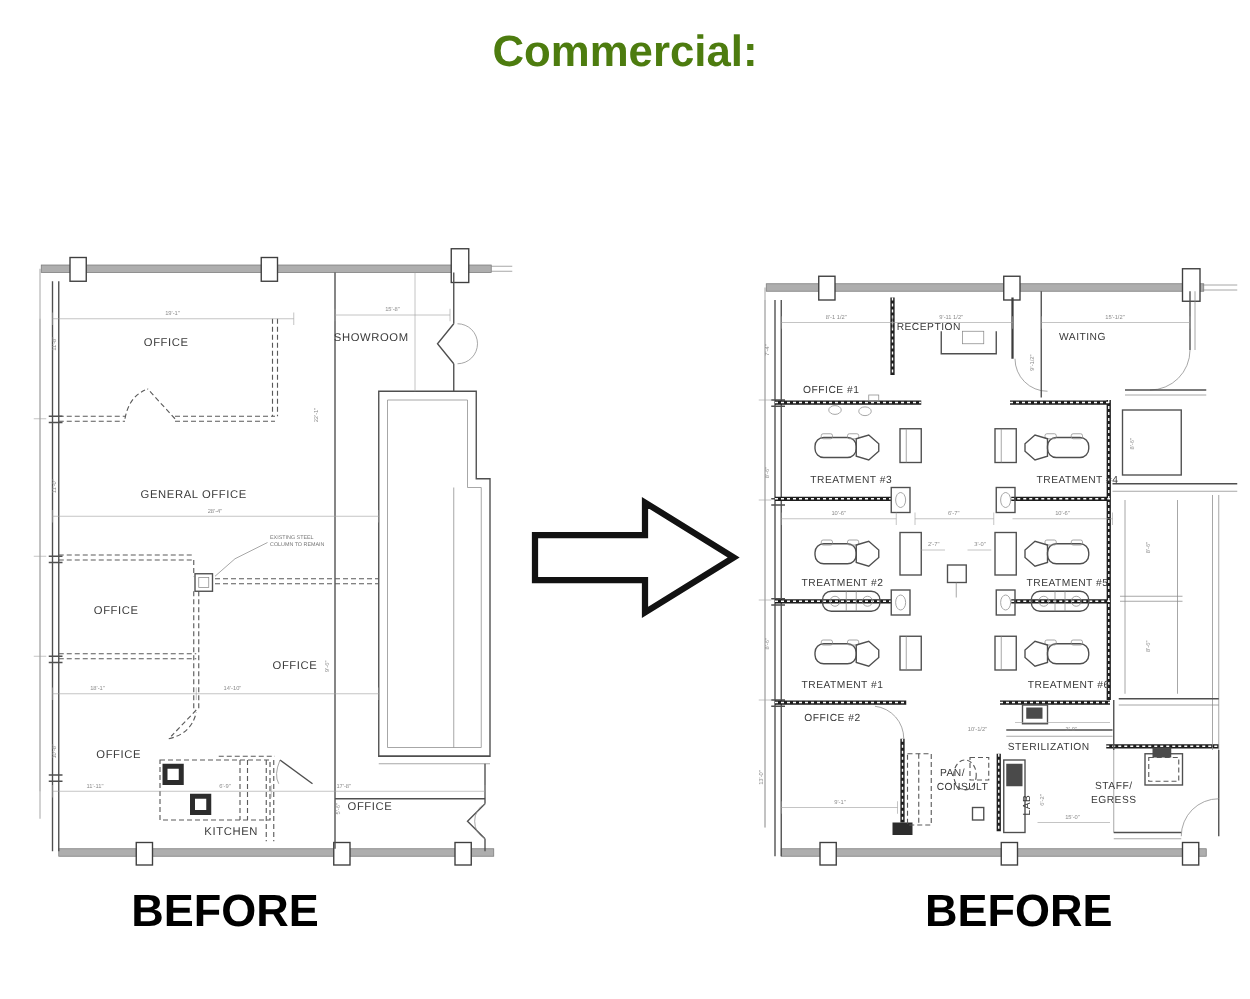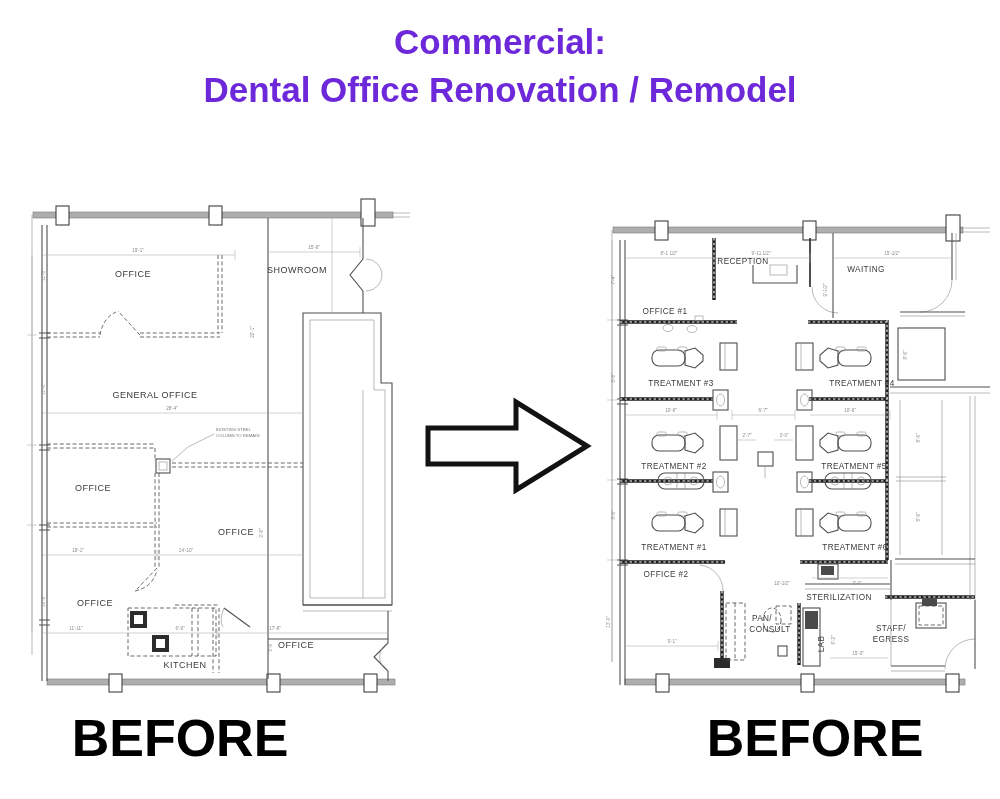--- a/index.html
+++ b/index.html
@@ -1,20 +1,20 @@
 <!DOCTYPE html>
 <html><head>
 <meta charset="utf-8">
 <style>
   html,body{margin:0;padding:0;background:#fff;}
   #canvas{position:relative;width:1000px;height:799px;background:#fff;overflow:hidden;
           font-family:"Liberation Sans",sans-serif;}
   .title{position:absolute;left:0;top:18px;width:1000px;text-align:center;
-         font-weight:bold;font-size:35px;line-height:48px;color:#6d28d9;}
-  .caption{position:absolute;top:708px;font-weight:bold;font-size:52px;color:#000;text-align:center;}
+         font-weight:bold;font-size:35px;line-height:48px;color:#4d7c0f;}
+  .caption{position:absolute;top:708px;font-weight:bold;font-size:36px;color:#000;text-align:center;}
   #cap-before{left:0;width:360px;}
   #cap-after{left:640px;width:350px;}
   svg text{font-family:"Liberation Sans",sans-serif;}
   
   .w1{stroke:#4f4f4f;stroke-width:1.1;fill:none;}
   .w2{stroke:#3c3c3c;stroke-width:1.8;fill:none;}
   .thin{stroke:#8a8a8a;stroke-width:.6;fill:none;}
   .dash{stroke:#5a5a5a;stroke-width:.9;fill:none;stroke-dasharray:4 2.4;}
   .dim{stroke:#a0a0a0;stroke-width:.5;fill:none;}
   .gray{fill:#aeaeae;stroke:#7a7a7a;stroke-width:.6;}
@@ -26,21 +26,20 @@
   .dt{font-size:4.6px;fill:#8a8a8a;text-anchor:middle;}
   .nt{font-size:4.3px;fill:#777;}
 </style>
 </head>
 <body>
 
 <div id="canvas">
 
   <div class="title">
     <div>Commercial:</div>
-    <div>Dental Office Renovation / Remodel</div>
   </div>
 
   <svg style="position:absolute;left:20px;top:195px;" width="390" height="505" viewBox="0 0 390 505">
 
     <g>
       <line x1="12" y1="20" x2="12" y2="460" class="thin"></line>
       <rect x="13" y="17" width="360" height="6" class="gray"></rect>
       <line x1="373" y1="18" x2="390" y2="18" class="thin"></line>
       <line x1="373" y1="22" x2="390" y2="22" class="thin"></line>
       <rect x="36" y="11" width="13" height="19" class="col"></rect>

